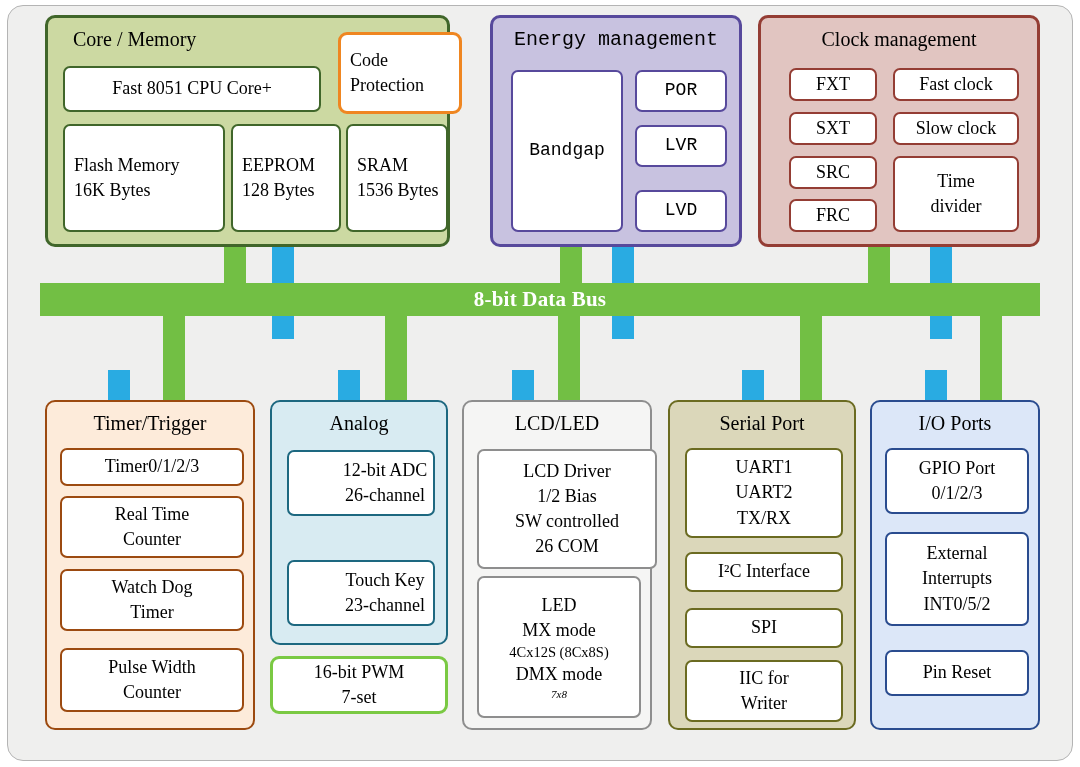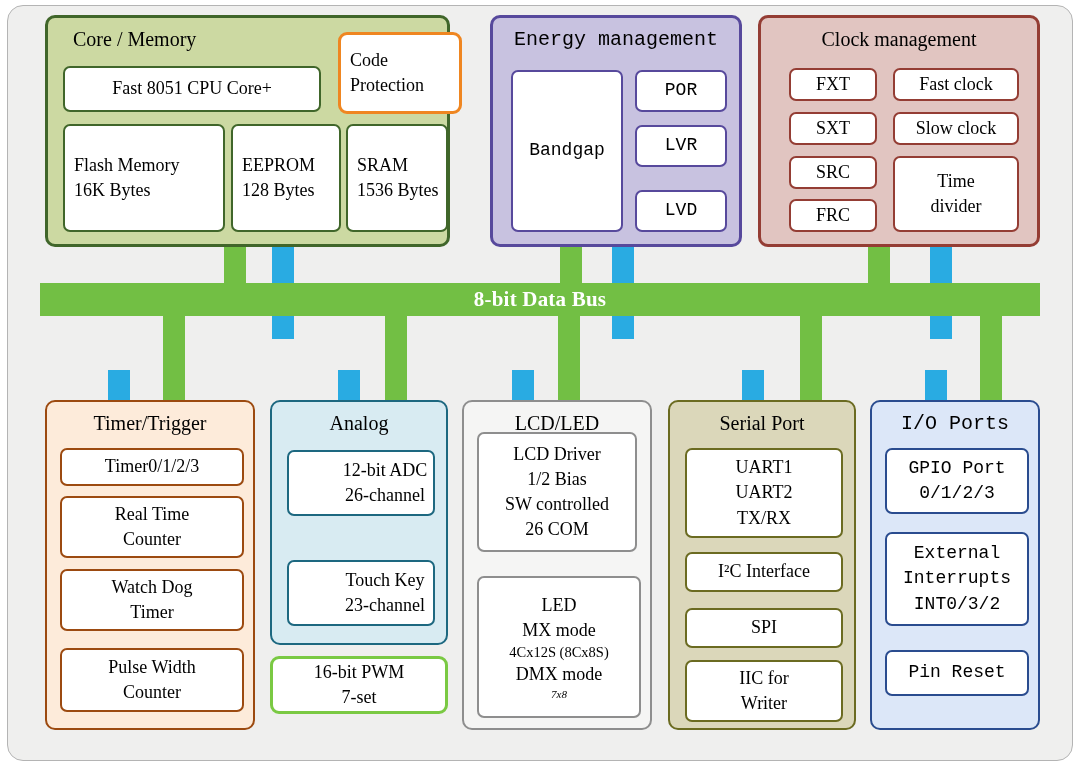--- a/index.html
+++ b/index.html
@@ -35,21 +35,21 @@
   .box.clock-b{border:2px solid #943d34;}
   .panel.timer{background:#fdebda;border:2.5px solid #9c4a10;}
   .box.timer-b{border:2.5px solid #9c4a10;}
   .panel.analog{background:#d8ebf2;border:2.5px solid #1d6880;}
   .box.analog-b{border:2.5px solid #1d6880;padding-left:48px;}
   .box.pwm-b{position:absolute;z-index:3;border:3px solid #7ac943;border-radius:9px;}
   .panel.lcd{background:#f5f5f4;border:2px solid #8e8e8e;}
   .box.lcd-b{border:2px solid #8e8e8e;}
   .panel.serial{background:#dbd7ba;border:2.5px solid #6b6b21;}
   .box.serial-b{border:2.5px solid #6b6b21;}
-  .panel.io{background:#dce7f8;border:2.5px solid #2a4c8f;font-family:Liberation Mono, monospace;}
+  .panel.io{background:#dce7f8;border:2.5px solid #2a4c8f;}
   .box.io-b{border:2.5px solid #2a4c8f;}
 </style>
 </head>
 <body>
 
 <div class="stage">
   <div class="canvas-bg"></div>
 
   <div class="conn green" style="left:224px;top:247px;height:38px"></div>
   <div class="conn blue" style="left:272px;top:247px;height:92px"></div>
@@ -122,21 +122,21 @@
     <div class="box analog-b" style="left:15px;top:48px;width:148px;height:66px">12-bit ADC
 26-channel</div>
     <div class="box analog-b" style="left:15px;top:158px;width:148px;height:66px">Touch Key
 23-channel</div>
   </div>
   <div class="box pwm-b" style="left:270px;top:656px;width:178px;height:58px">16-bit PWM
 7-set</div>
 
   <div class="panel lcd" style="left:462px;top:400px;width:190px;height:330px">
     <div class="ptitle center-t">LCD/LED</div>
-    <div class="box lcd-b" style="left:13px;top:30px;width:160px;height:120px">LCD Driver
+    <div class="box lcd-b" style="left:13px;top:47px;width:180px;height:120px">LCD Driver
 1/2 Bias
 SW controlled
 26 COM</div>
     <div class="box lcd-b col" style="left:13px;top:174px;width:164px;height:142px">
       <span>LED</span>
       <span>MX mode</span>
       <span class="t14">4Cx12S (8Cx8S)</span>
       <span>DMX mode</span>
       <span class="t13">7x8</span>
     </div>
@@ -152,16 +152,16 @@
     <div class="box serial-b" style="left:15px;top:258px;width:158px;height:62px">IIC for
 Writer</div>
   </div>
 
   <div class="panel io" style="left:870px;top:400px;width:170px;height:330px">
     <div class="ptitle center-t">I/O Ports</div>
     <div class="box io-b" style="left:13px;top:46px;width:144px;height:66px">GPIO Port
 0/1/2/3</div>
     <div class="box io-b" style="left:13px;top:130px;width:144px;height:94px">External
 Interrupts
-INT0/3/2</div>
+INT0/5/2</div>
     <div class="box io-b" style="left:13px;top:248px;width:144px;height:46px">Pin Reset</div>
   </div>
 </div>
 
 </body></html>

